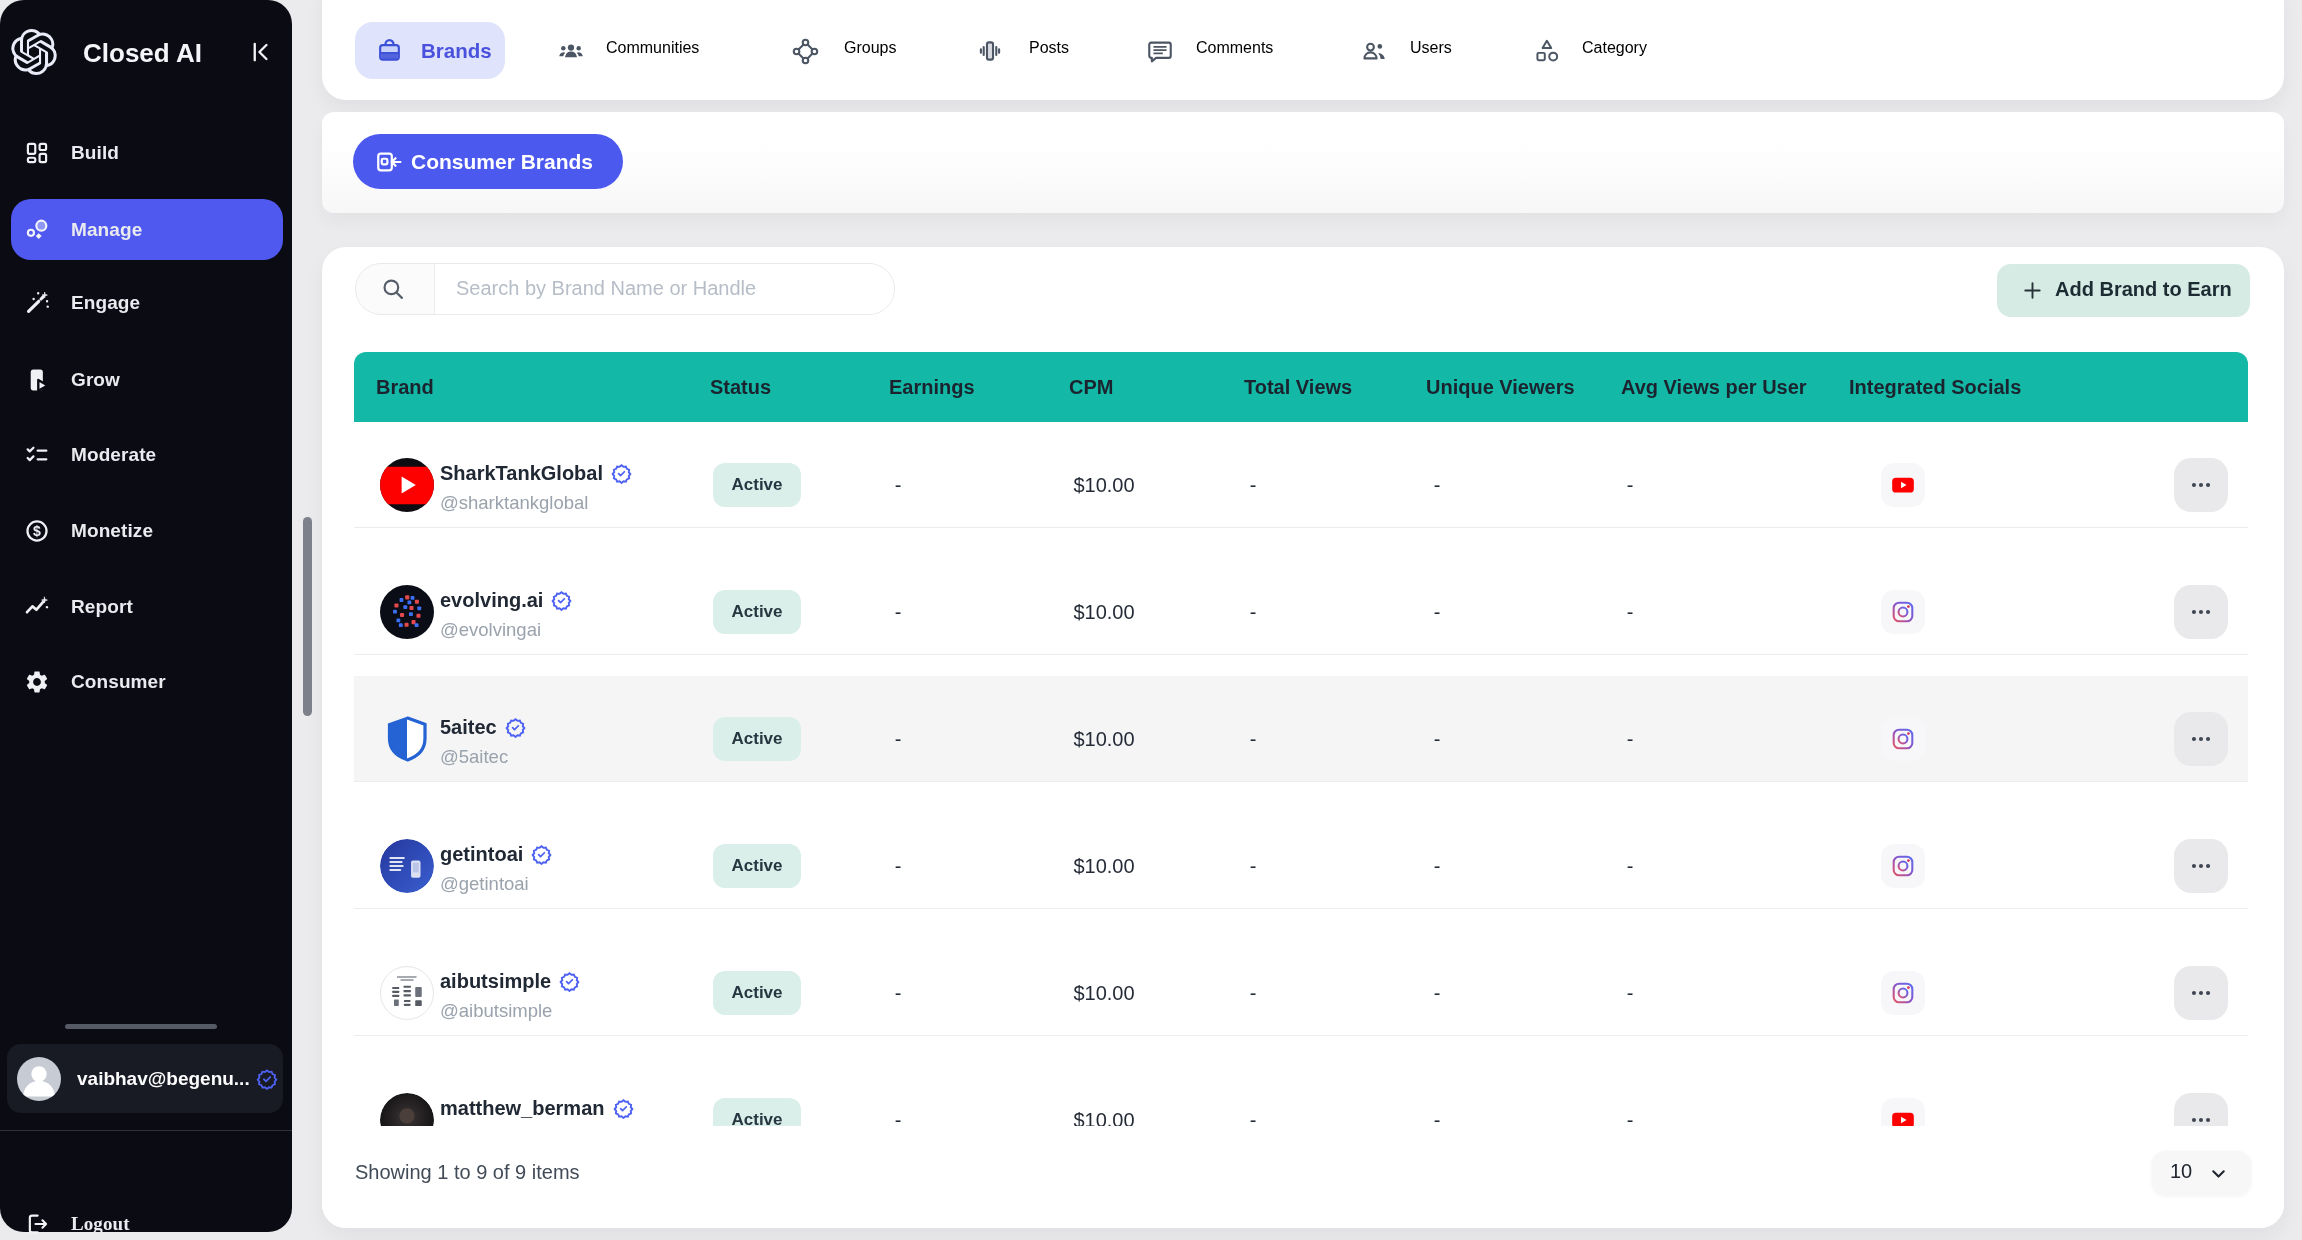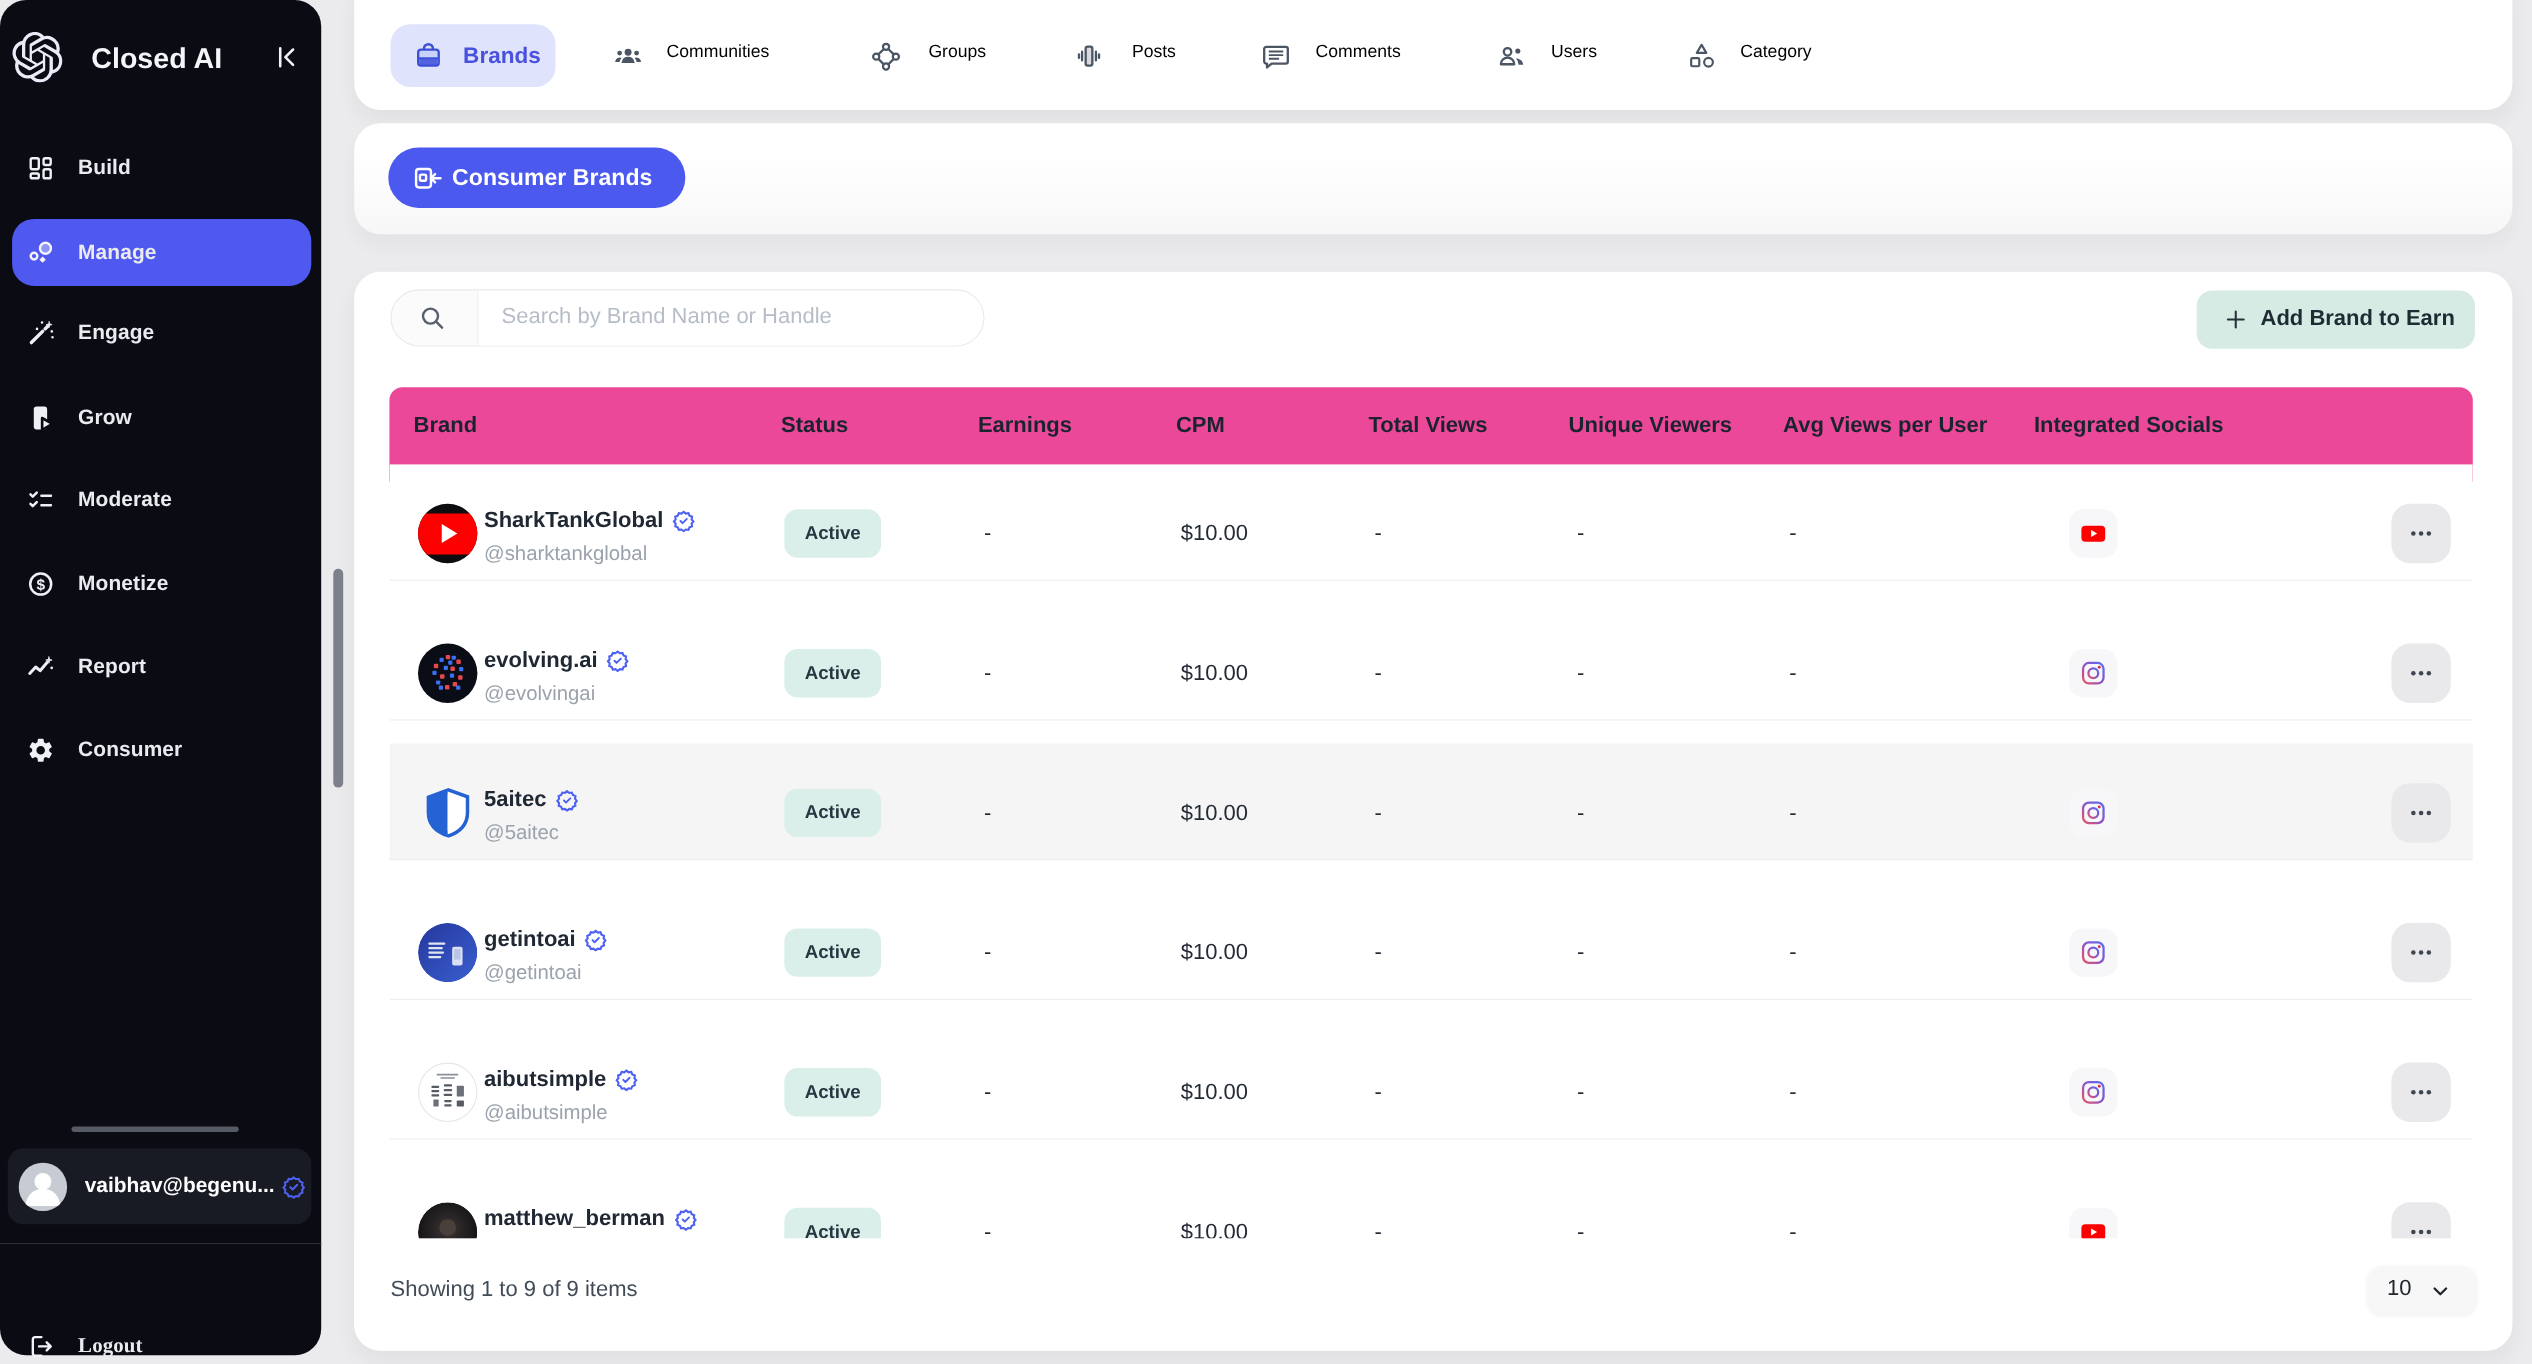--- a/index.html
+++ b/index.html
@@ -21,30 +21,30 @@
 .user-av { position:absolute; left:10px; top:13px; width:44px; height:44px; border-radius:50%; background:#c7cbd3; overflow:hidden; }
 .user-mail { position:absolute; left:70px; top:24px; font-size:19px; font-weight:bold; color:#fdfdfe; }
 .sep2 { position:absolute; left:0; top:1130px; width:292px; height:1px; background:#2e313a; }
 .logout-row { position:absolute; left:0; top:1193px; width:292px; height:62px;font-family:Liberation Serif, serif; }
 
 
 .navcard { position:absolute; left:322px; top:-24px; width:1962px; height:124px; background:#ffffff; border-radius:24px; box-shadow:0 10px 18px rgba(40,44,63,.05); }
 .brands-pill { position:absolute; left:33px; top:46px; width:150px; height:57px; background:#dfe3fb; border-radius:18px; }
 
 
-.band { position:absolute; left:322px; top:112px; width:1962px; height:101px; background:linear-gradient(180deg,#ffffff 30%,#f7f7f8 100%); border-radius:24px; box-shadow:0 10px 16px rgba(40,44,63,.04); }
+.band { position:absolute; left:322px; top:112px; width:1962px; height:101px; background:linear-gradient(180deg,#ffffff 30%,#f7f7f8 100%); border-radius:12px; box-shadow:0 10px 16px rgba(40,44,63,.04); }
 .consumer-btn { position:absolute; left:31px; top:22px; height:55px; padding:0 30px 0 58px; background:#4c59ee; border-radius:28px; display:flex; align-items:center; color:#ffffff; font-size:21px; font-weight:bold; }
 
 
 .maincard { position:absolute; left:322px; top:247px; width:1962px; height:981px; background:#ffffff; border-radius:24px; box-shadow:0 10px 20px rgba(40,44,63,.05); overflow:hidden; }
 .searchbox { position:absolute; left:33px; top:16px; width:540px; height:52px; border:1.5px solid #e8e9eb; border-radius:26px; background:#fbfbfc; overflow:hidden; }
 .searchbox .inputzone { position:absolute; left:78px; top:0; width:462px; height:52px; background:#ffffff; border-left:1px solid #ededef; }
 .searchbox .ph { position:absolute; left:100px; top:13px; font-size:20px; color:#b6bdc7; }
 .addbtn { position:absolute; left:1675px; top:17px; width:253px; height:53px; background:#d7ebe5; border-radius:14px; color:#1d2b33; }
-.thead { position:absolute; left:32px; top:105px; width:1894px; height:86px; background:#ec4899; border-radius:12px 12px 0 0; }
+.thead { position:absolute; left:32px; top:105px; width:1894px; height:86px; background:#14b8a6; border-radius:12px 12px 0 0; }
 .th { position:absolute; top:0; height:70px; display:flex; align-items:center; font-size:20px; font-weight:bold; color:#1b242e; }
 .tbody { position:absolute; left:32px; top:175px; width:1894px; height:704px; overflow:hidden; }
 .row { position:absolute; left:0; width:1894px; height:106px; border-bottom:1px solid #ededef; background:#fff; }
 .row.hov { background:#f5f5f6; }
 .cell { position:absolute; top:0; height:126px; display:flex; align-items:center; justify-content:center; font-size:20px; color:#242b36; }
 .avatar { position:absolute; left:26px; top:36px; width:54px; height:54px; border-radius:50%; overflow:hidden; }
 .bname { position:absolute; left:86px; top:40px; font-size:20px; font-weight:bold; color:#202834; display:flex; align-items:center; gap:8px; }
 .bhandle { position:absolute; left:86px; top:70px; font-size:18.5px; color:#9aa2ac; }
 .badge-active { position:absolute; left:359px; top:41px; width:88px; height:44px; background:#daefe9; border-radius:12px; display:flex; align-items:center; justify-content:center; font-size:17px; font-weight:bold; color:#273640; }
 .social-chip { position:absolute; left:1527px; top:41px; width:44px; height:44px; background:#f7f7f9; border-radius:13px; display:flex; align-items:center; justify-content:center; }

